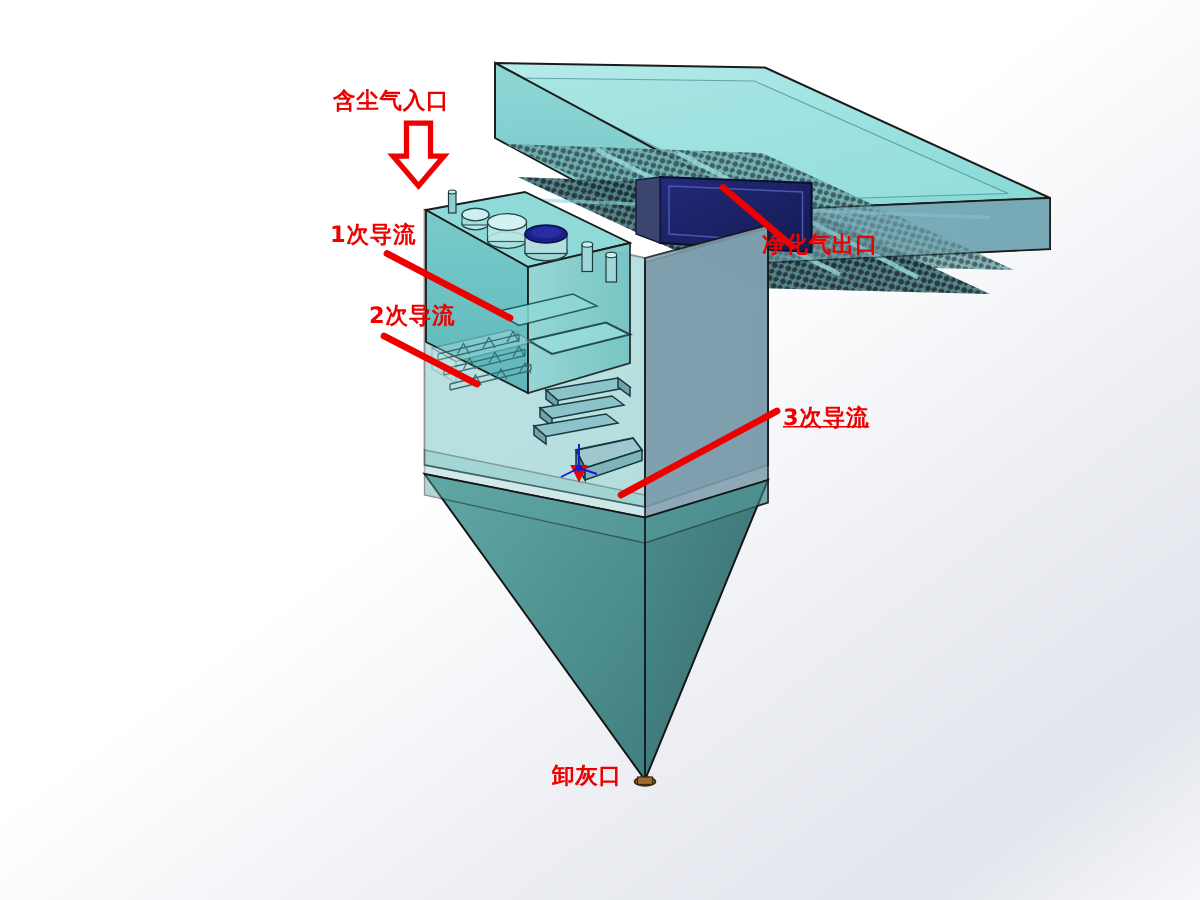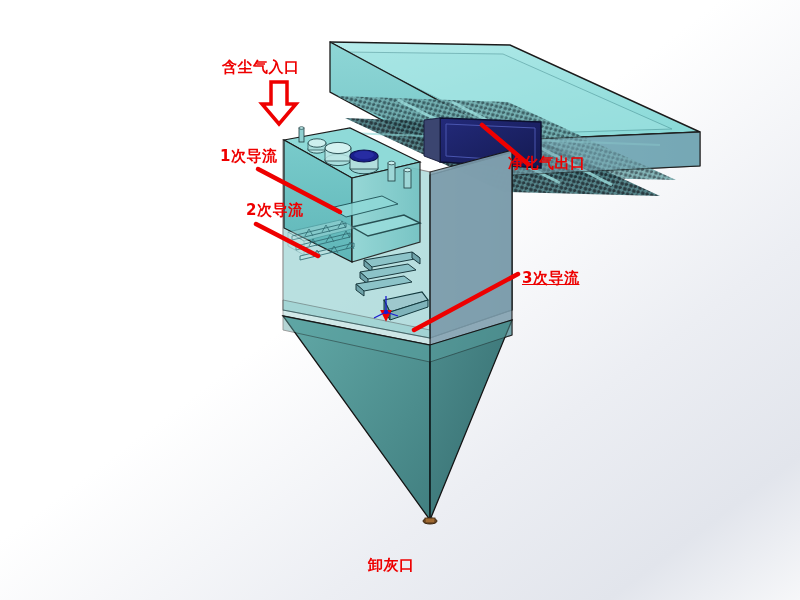--- a/index.html
+++ b/index.html
@@ -31,21 +31,21 @@
     line-height: 1;
     white-space: nowrap;
     letter-spacing: 0.5px;
     font-family: "DejaVu Sans", "Liberation Sans", sans-serif;
   }
   .lbl-inlet   { left: 222px; top: 60px; }
   .lbl-d1      { left: 220px; top: 149px; }
   .lbl-d2      { left: 218px; top: 203px; margin-left: 28px; }
   .lbl-outlet  { left: 508px; top: 156px; }
   .lbl-d3      { left: 522px; top: 271px; text-decoration: underline; }
-  .lbl-ash     { left: 368px; top: 558px; text-align: center; }
+  .lbl-ash     { left: 368px; top: 510px; text-align: center; }
 </style>
 </head>
 <body>
 
 <div id="stage">
 
   <svg id="scene" viewBox="0 0 800 600" xmlns="http://www.w3.org/2000/svg">
     <defs>
       <linearGradient id="gBack" x1="0" y1="0" x2="1" y2="1">
         <stop offset="0%" stop-color="#ffffff"></stop>

